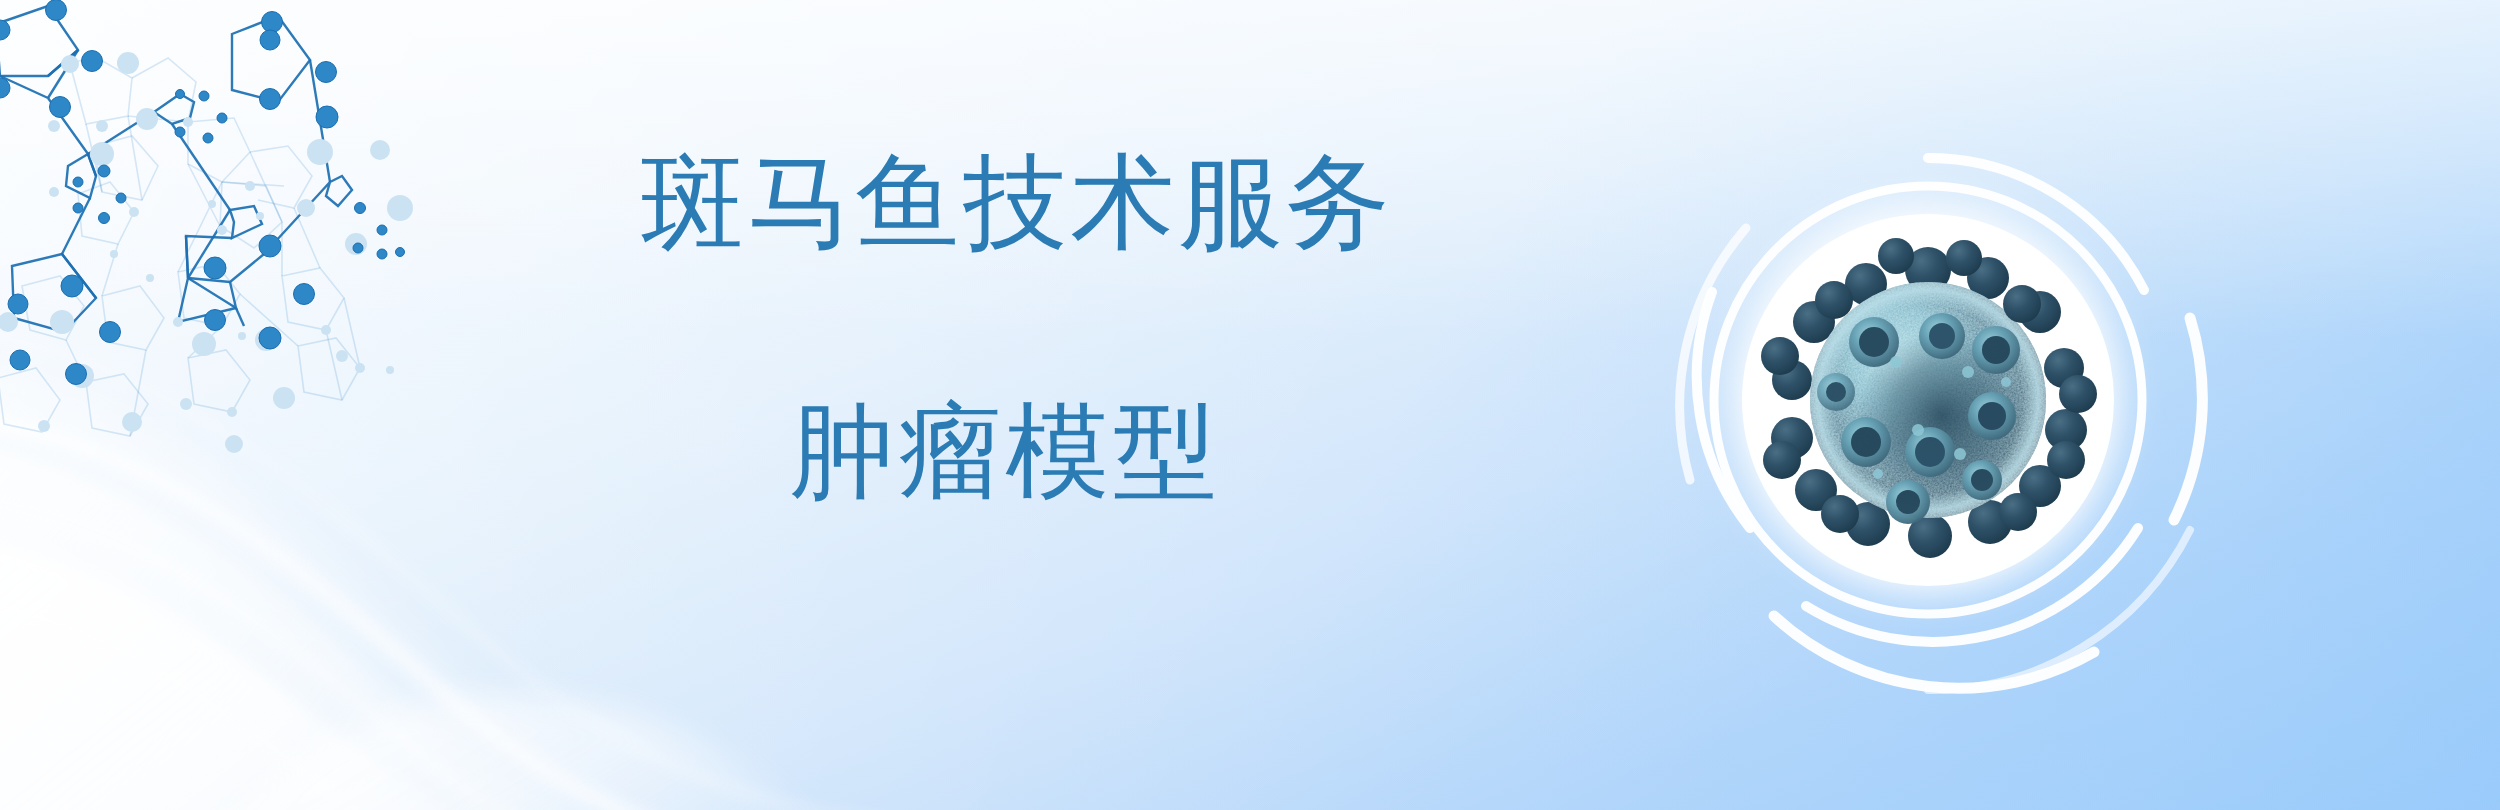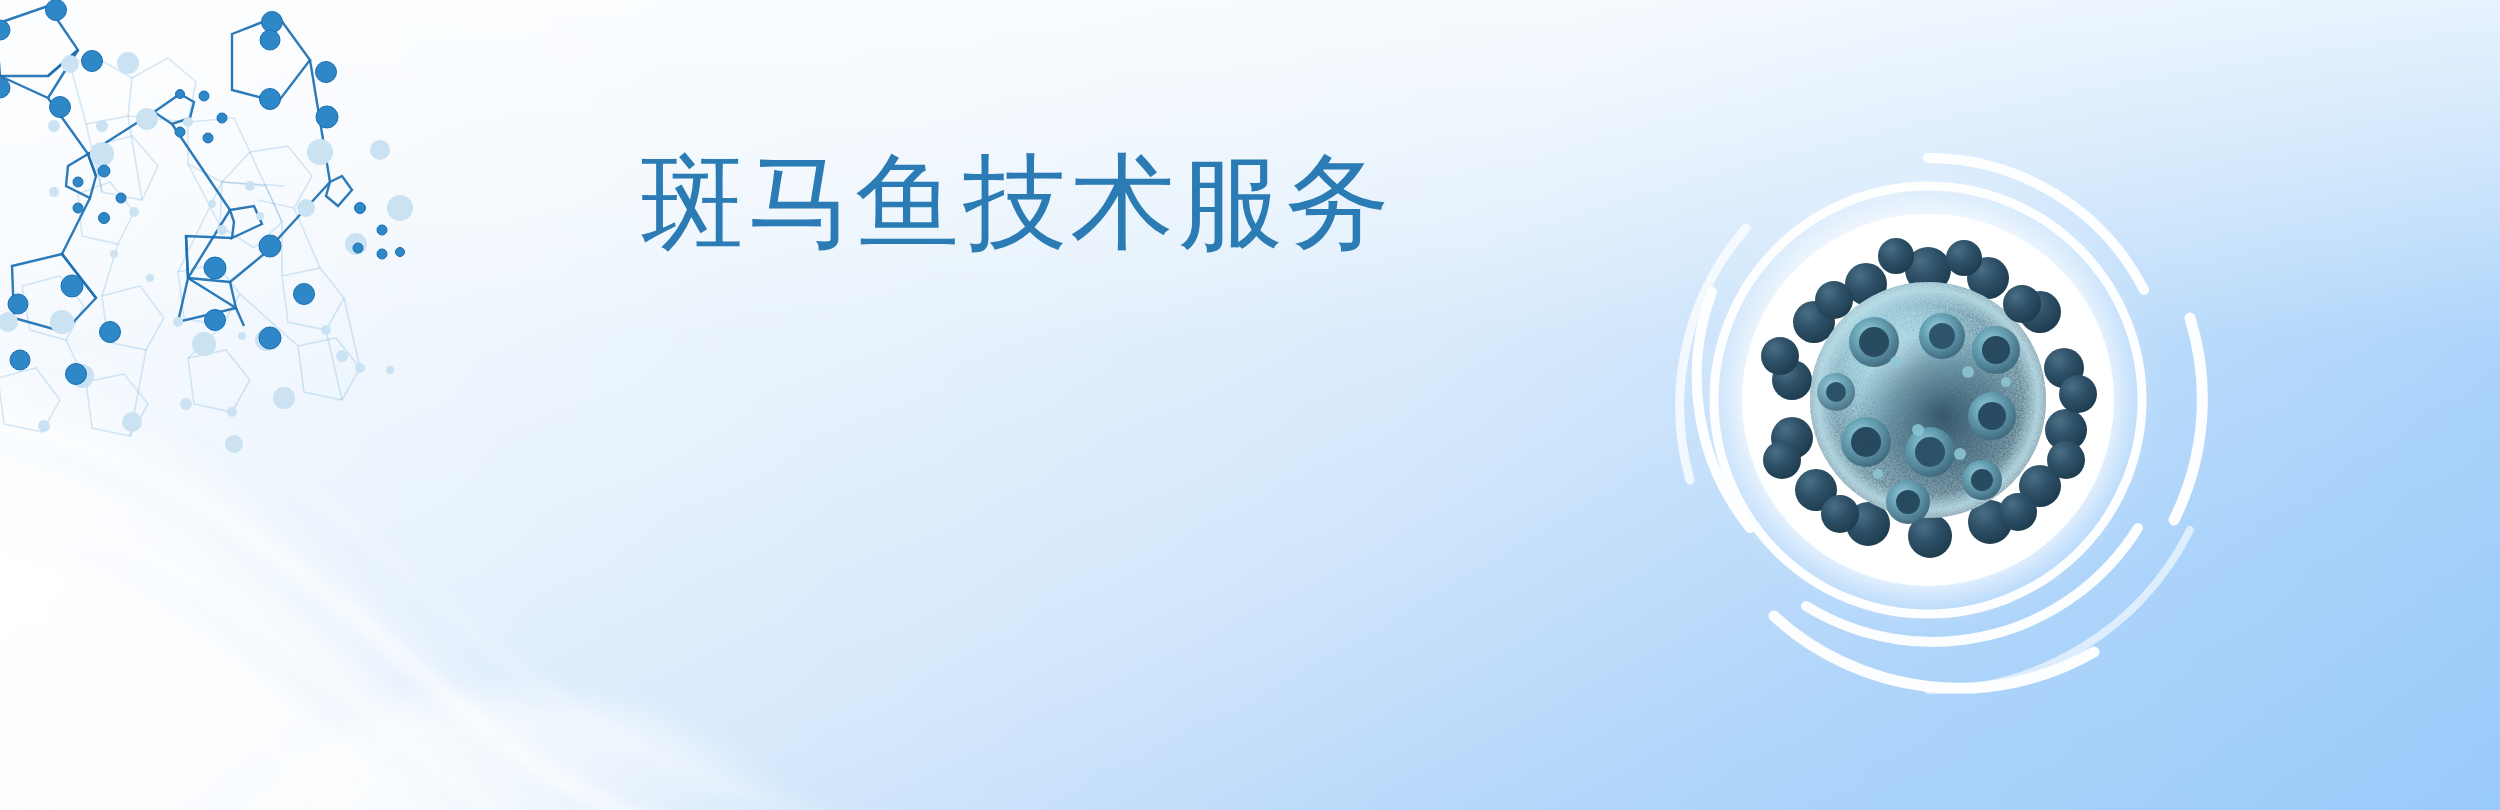--- a/index.html
+++ b/index.html
@@ -396,15 +396,16 @@
         <circle cx="488" cy="410" r="19"></circle>
       <circle cx="262" cy="464" r="19"></circle>
         <circle cx="440" cy="462" r="19"></circle>
       <circle cx="318" cy="206" r="18"></circle>
         <circle cx="386" cy="208" r="18"></circle>
     </g>
   </svg>
 
   <div id="text-block">
     <h1 id="main-title">斑马鱼技术服务</h1>
+    <h2 id="sub-title">肿瘤模型</h2>
   </div>
 
 </div>
 
 </body></html>

